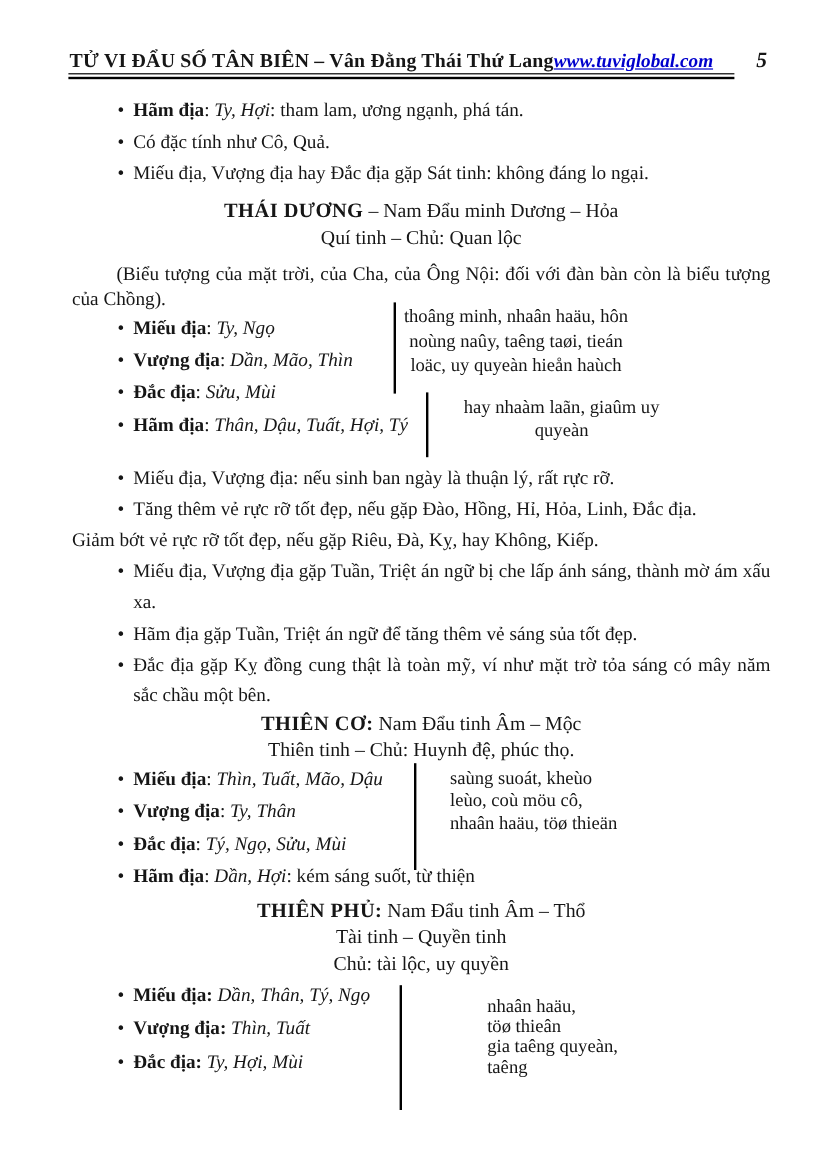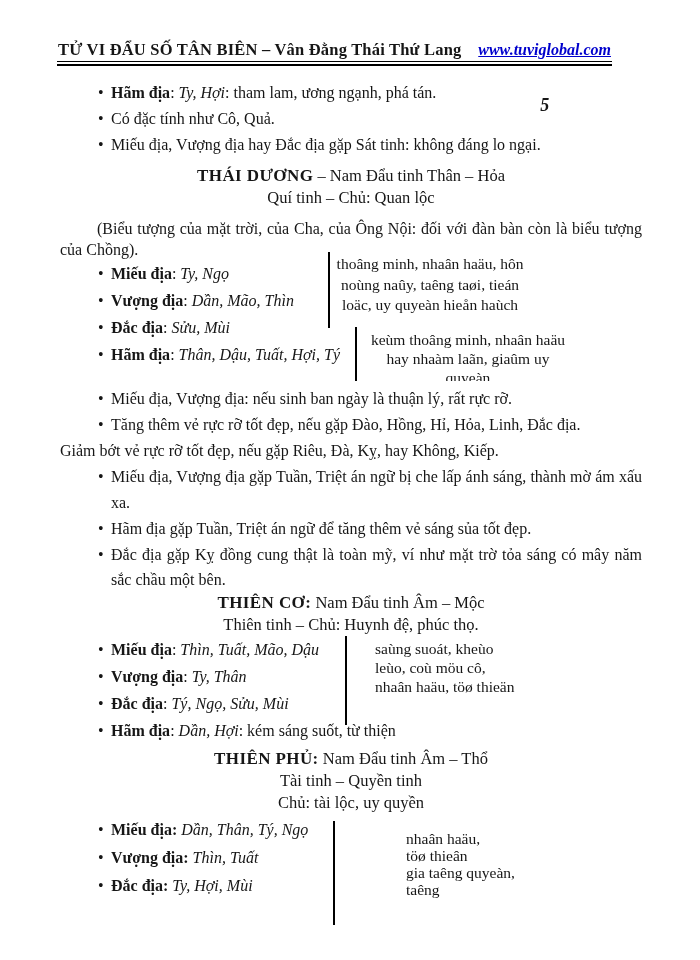--- a/index.html
+++ b/index.html
@@ -6,21 +6,21 @@
   .page{
     width:667px;height:960px;position:relative;overflow:hidden;
     background:#ffffff;color:#161616;
     font-family:"Liberation Serif","DejaVu Serif",serif;
     font-size:16px;
     border-radius:32px;
   }
   
   .header{position:absolute;left:58px;right:56px;top:40px;display:flex;align-items:baseline;}
   .header .title{font-weight:bold;font-size:16.5px;letter-spacing:.2px;white-space:nowrap;}
-  .header .right{margin-left:auto;display:flex;gap:36px;align-items:center;flex-direction:column;}
+  .header .right{margin-left:auto;display:flex;gap:36px;align-items:flex-end;}
   .header .url{color:#0000cd;font-weight:bold;font-style:italic;text-decoration:underline;font-size:16px;cursor:pointer;}
   .header .pagenum{font-style:italic;font-size:18px;font-weight:600;}
   .header-rule{position:absolute;left:57px;right:55px;top:61px;height:2px;border-top:1px solid #000;border-bottom:2px solid #000;}
   
   .content{position:absolute;left:60px;top:80px;width:582px;}
   
   .brow{display:flex;line-height:26px;}
   .brow .marker{flex:none;width:13px;margin-left:38px;text-align:left;}
   .brow .btext{flex:1;}
   .b{font-weight:bold;}
@@ -73,21 +73,21 @@
       <div class="brow">
         <span class="marker">•</span>
         <span class="btext">Có đặc tính như Cô, Quả.</span>
       </div>
       <div class="brow">
         <span class="marker">•</span>
         <span class="btext">Miếu địa, Vượng địa hay Đắc địa gặp Sát tinh: không đáng lo ngại.</span>
       </div>
     </div>
 
-    <div class="h2 mt7"><span class="hb">THÁI DƯƠNG</span><span> – Nam Đẩu tinh Thân – Hỏa</span></div>
+    <div class="h2 mt7"><span class="hb">THÁI DƯƠNG</span><span> – Nam Đẩu minh Dương – Hỏa</span></div>
     <div class="sub">Quí tinh – Chủ: Quan lộc</div>
     <p class="intro">(Biểu tượng của mặt trời, của Cha, của Ông Nội: đối với đàn bàn còn là biểu tượng của Chồng).</p>
 
     <div class="pos-area" id="pos1">
       <div class="brow">
         <span class="marker">•</span>
         <span class="btext"><span class="b">Miếu địa</span><span>: </span><span class="i">Ty, Ngọ</span></span>
       </div>
       <div class="brow">
         <span class="marker">•</span>
@@ -100,21 +100,20 @@
       <div class="brow">
         <span class="marker">•</span>
         <span class="btext"><span class="b">Hãm địa</span><span>: </span><span class="i">Thân, Dậu, Tuất, Hợi, Tý</span></span>
       </div>
       <div class="note" id="note1">
         <span class="nline">thoâng minh, nhaân haäu, hôn</span>
         <span class="nline">noùng naûy, taêng taøi, tieán</span>
         <span class="nline">loäc, uy quyeàn hieån haùch</span>
       </div>
       <div class="note" id="note2">
-        <span class="nline">keùm thoâng minh, nhaân haäu</span>
         <span class="nline">hay nhaàm laãn, giaûm uy</span>
         <span class="nline">quyeàn</span>
       </div>
     </div>
 
     <div class="mid-bullets">
       <div class="brow">
         <span class="marker">•</span>
         <span class="btext">Miếu địa, Vượng địa: nếu sinh ban ngày là thuận lý, rất rực rỡ.</span>
       </div>

